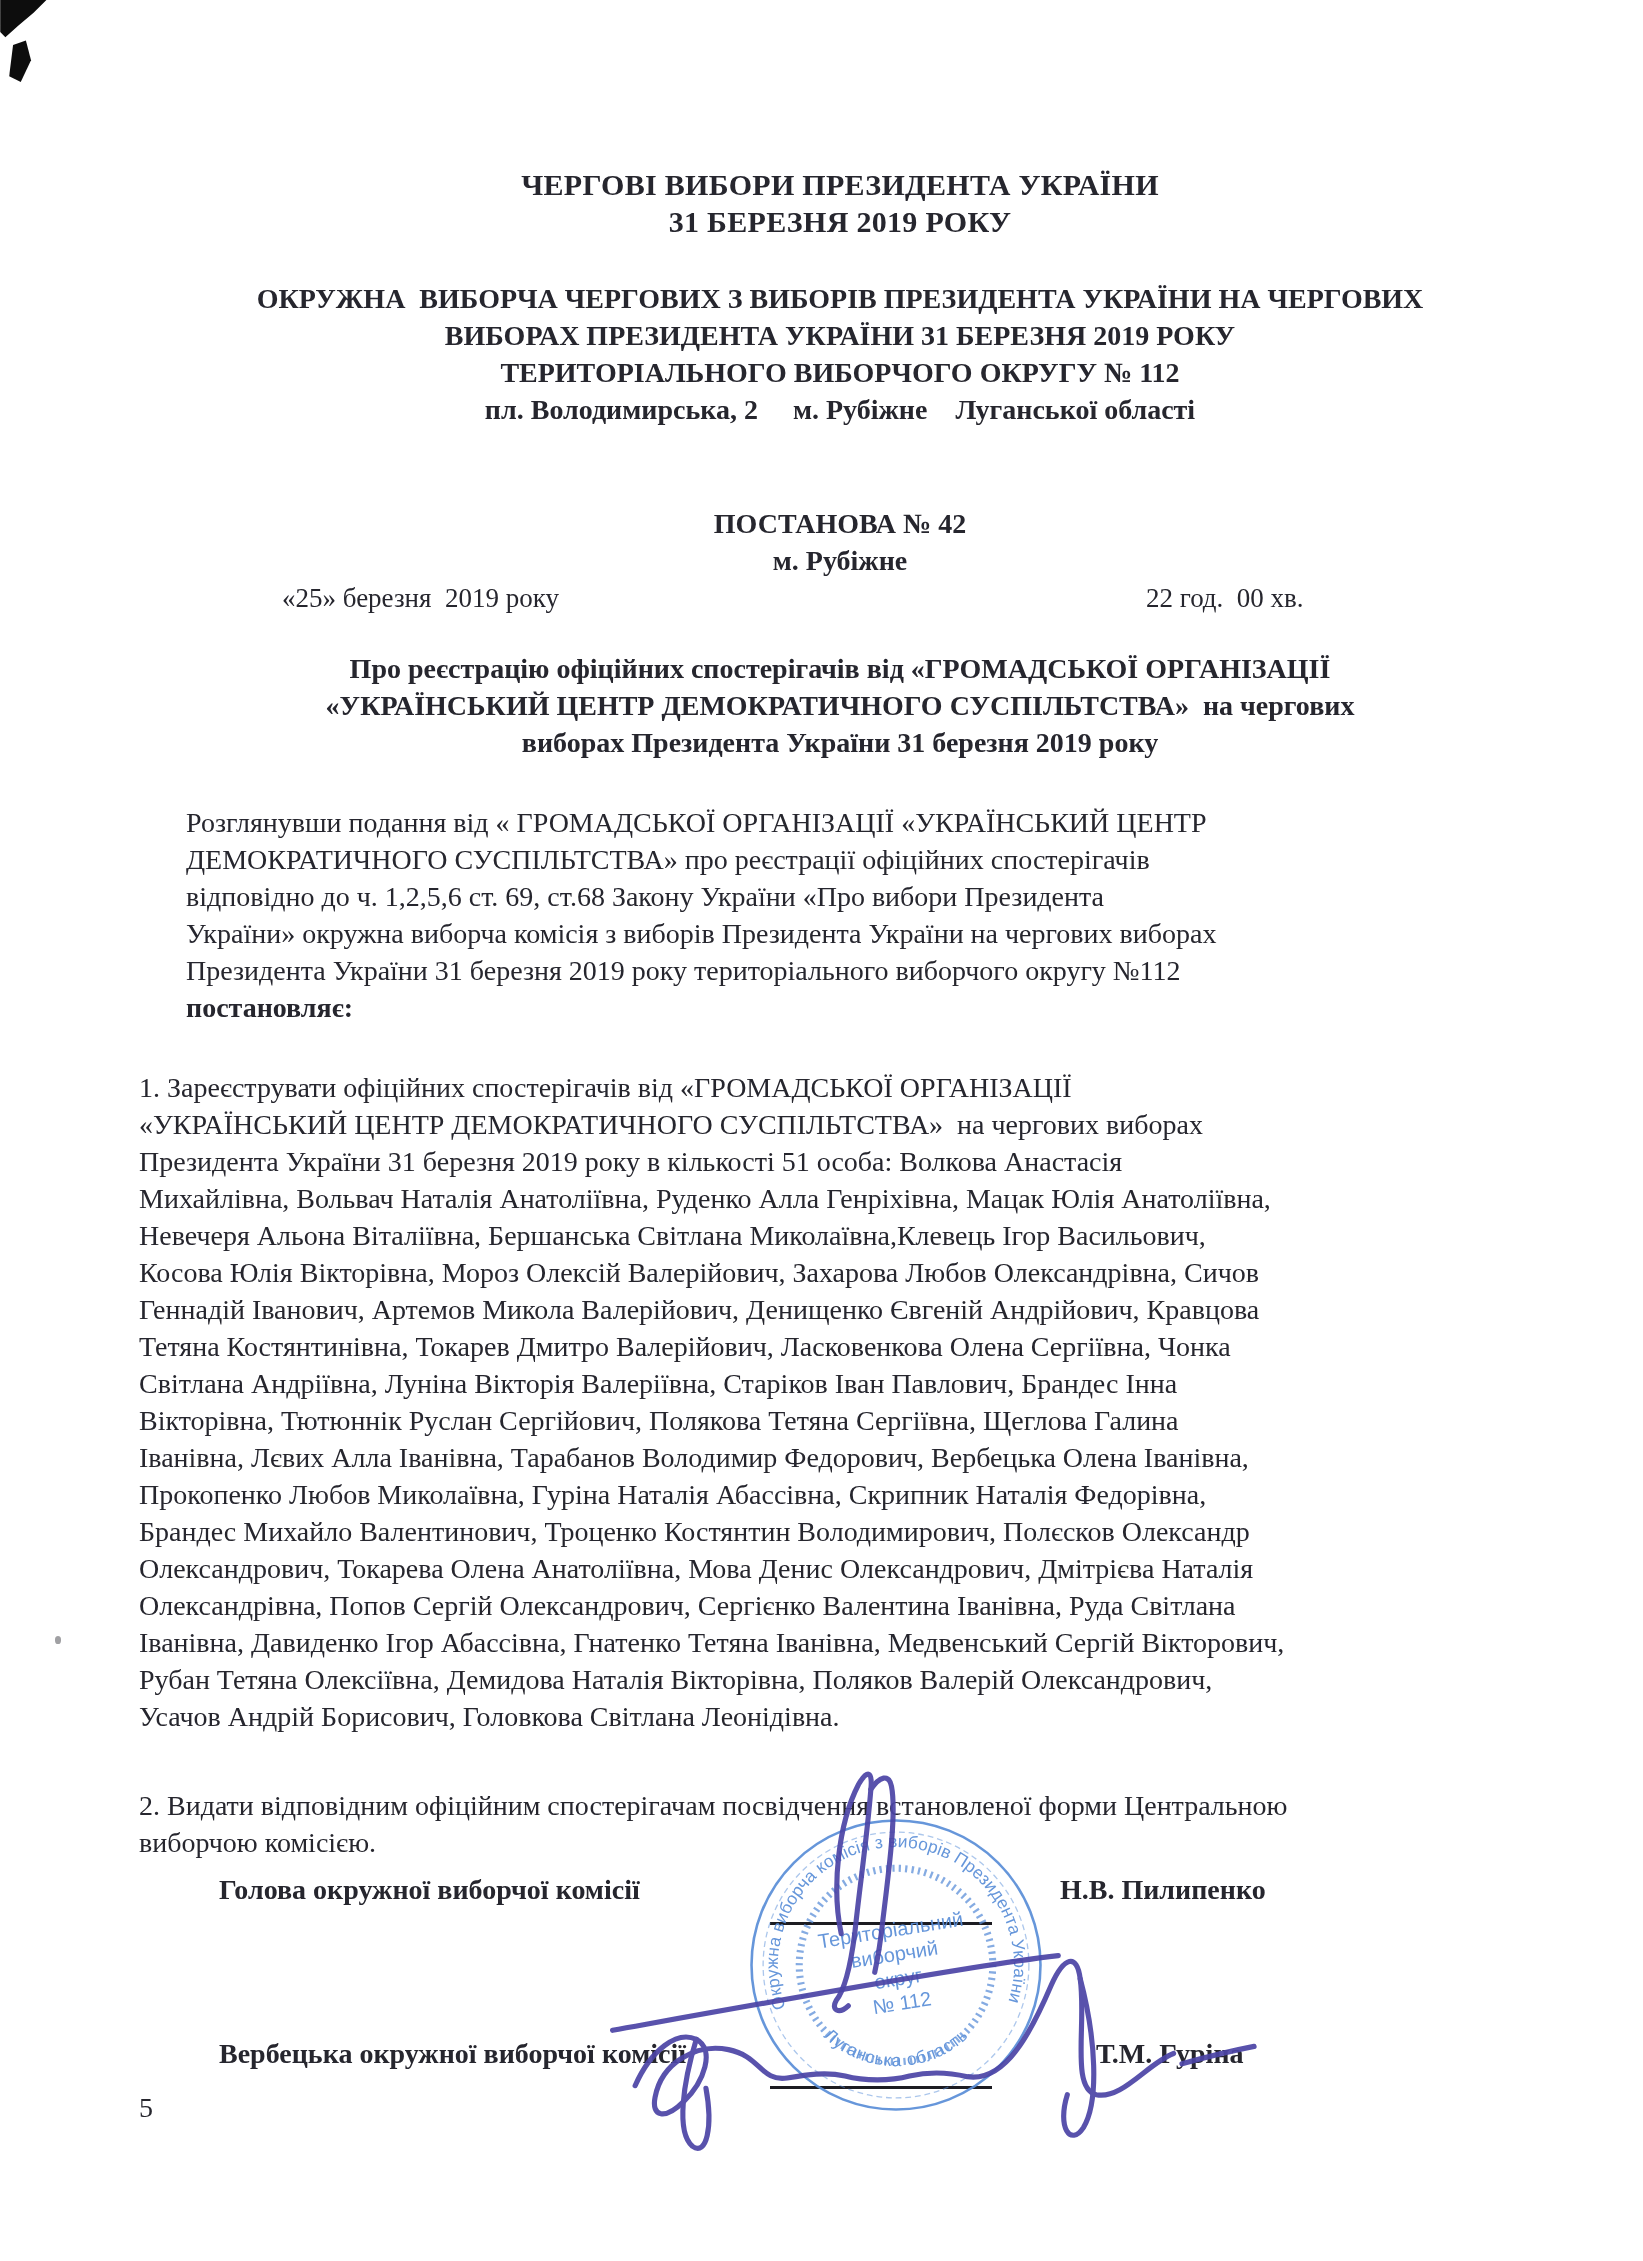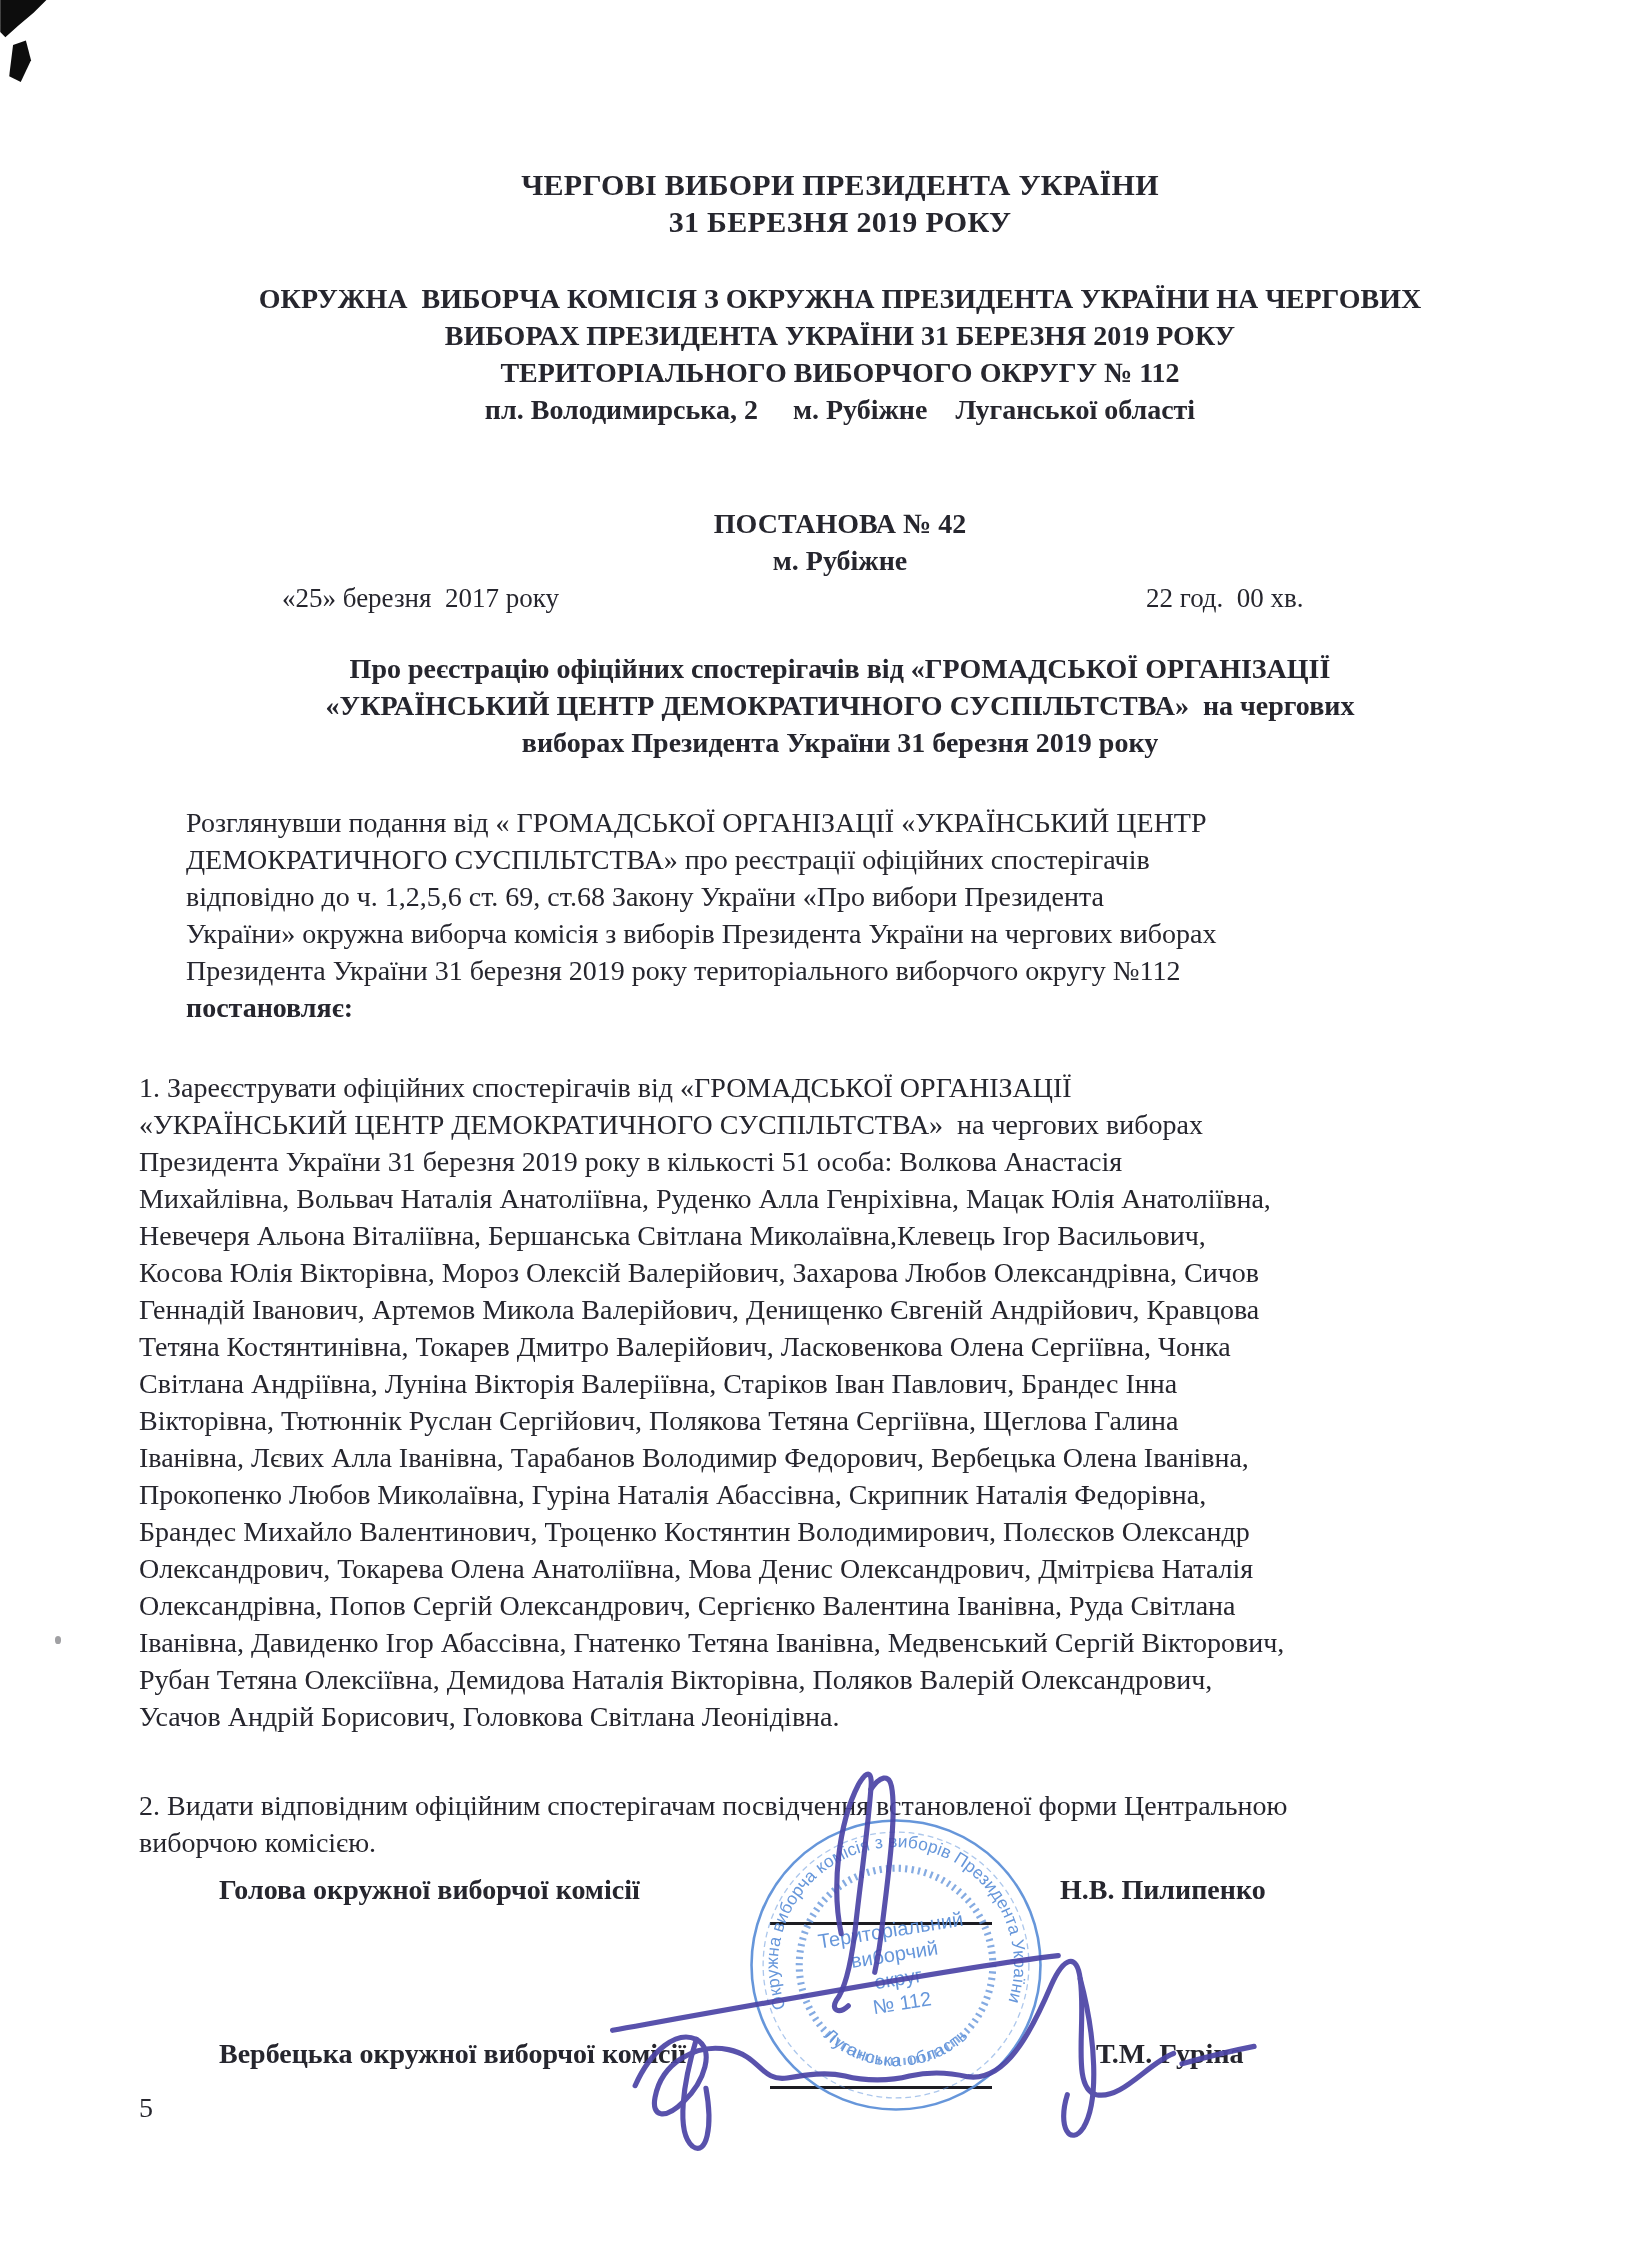--- a/index.html
+++ b/index.html
@@ -60,32 +60,32 @@
 
   <div class="centered title-block">
     <div>
         <span class="tline">ЧЕРГОВІ ВИБОРИ ПРЕЗИДЕНТА УКРАЇНИ</span>
         <span class="tline">31 БЕРЕЗНЯ 2019 РОКУ</span>
       </div>
   </div>
 
   <div class="centered commission-block">
     <div>
-        <span class="tline">ОКРУЖНА  ВИБОРЧА КОМІСІЯ З ОКРУЖНА ПРЕЗИДЕНТА УКРАЇНИ НА ЧЕРГОВИХ</span>
+        <span class="tline">ОКРУЖНА  ВИБОРЧА ЧЕРГОВИХ З ВИБОРІВ ПРЕЗИДЕНТА УКРАЇНИ НА ЧЕРГОВИХ</span>
         <span class="tline">ВИБОРАХ ПРЕЗИДЕНТА УКРАЇНИ 31 БЕРЕЗНЯ 2019 РОКУ</span>
         <span class="tline">ТЕРИТОРІАЛЬНОГО ВИБОРЧОГО ОКРУГУ № 112</span>
         <span class="tline">пл. Володимирська, 2     м. Рубіжне    Луганської області</span>
       </div>
   </div>
 
   <div class="centered res-number">ПОСТАНОВА № 42</div>
   <div class="centered res-place">м. Рубіжне</div>
 
   <div class="abs date-row">
-    <span class="date-left">«25» березня  2017 року</span>
+    <span class="date-left">«25» березня  2019 року</span>
     <span class="time-right">22 год.  00 хв.</span>
   </div>
 
   <div class="centered subject-block">
     <div>
         <span class="tline">Про реєстрацію офіційних спостерігачів від «ГРОМАДСЬКОЇ ОРГАНІЗАЦІЇ</span>
         <span class="tline">«УКРАЇНСЬКИЙ ЦЕНТР ДЕМОКРАТИЧНОГО СУСПІЛЬТСТВА»  на чергових</span>
         <span class="tline">виборах Президента України 31 березня 2019 року</span>
       </div>
   </div>

